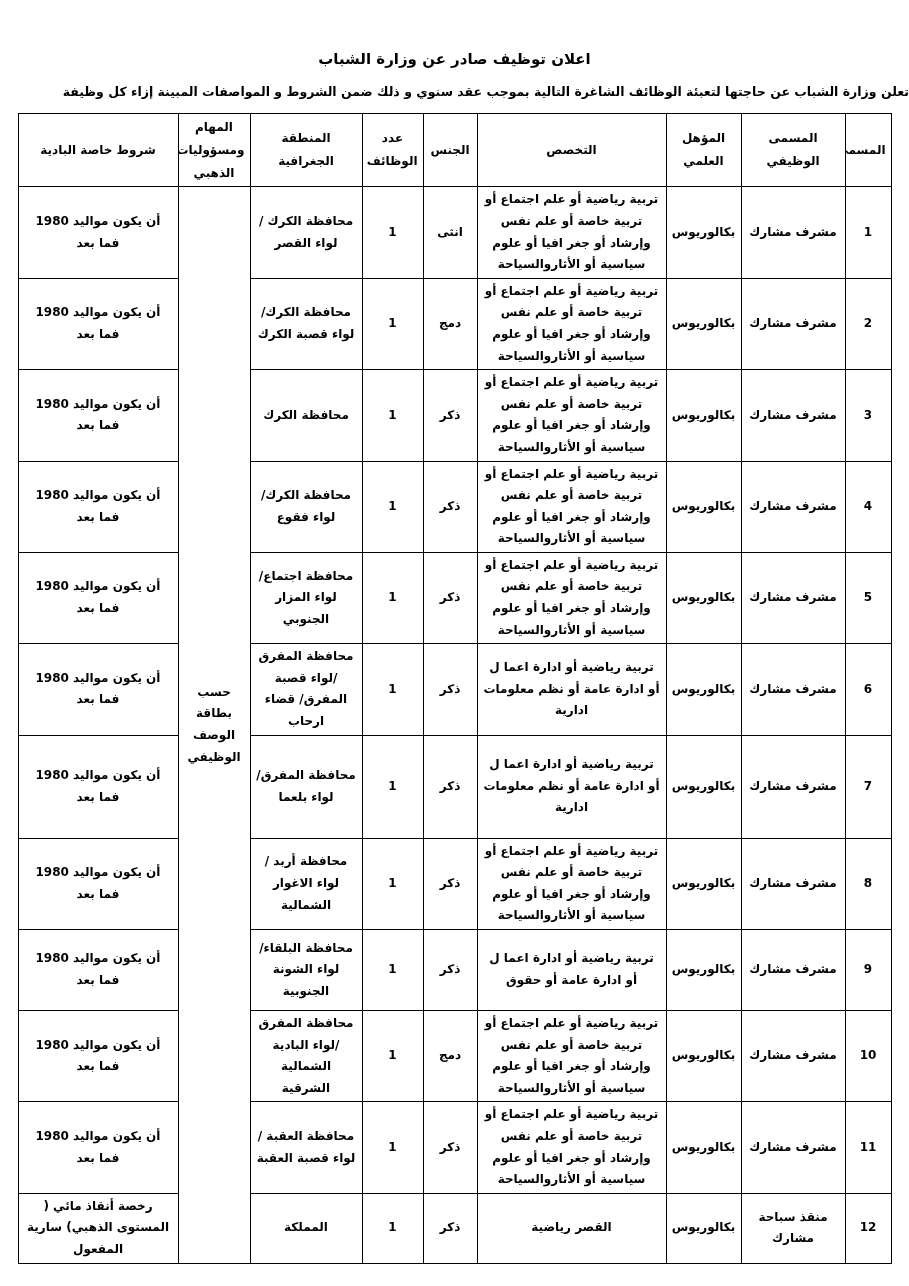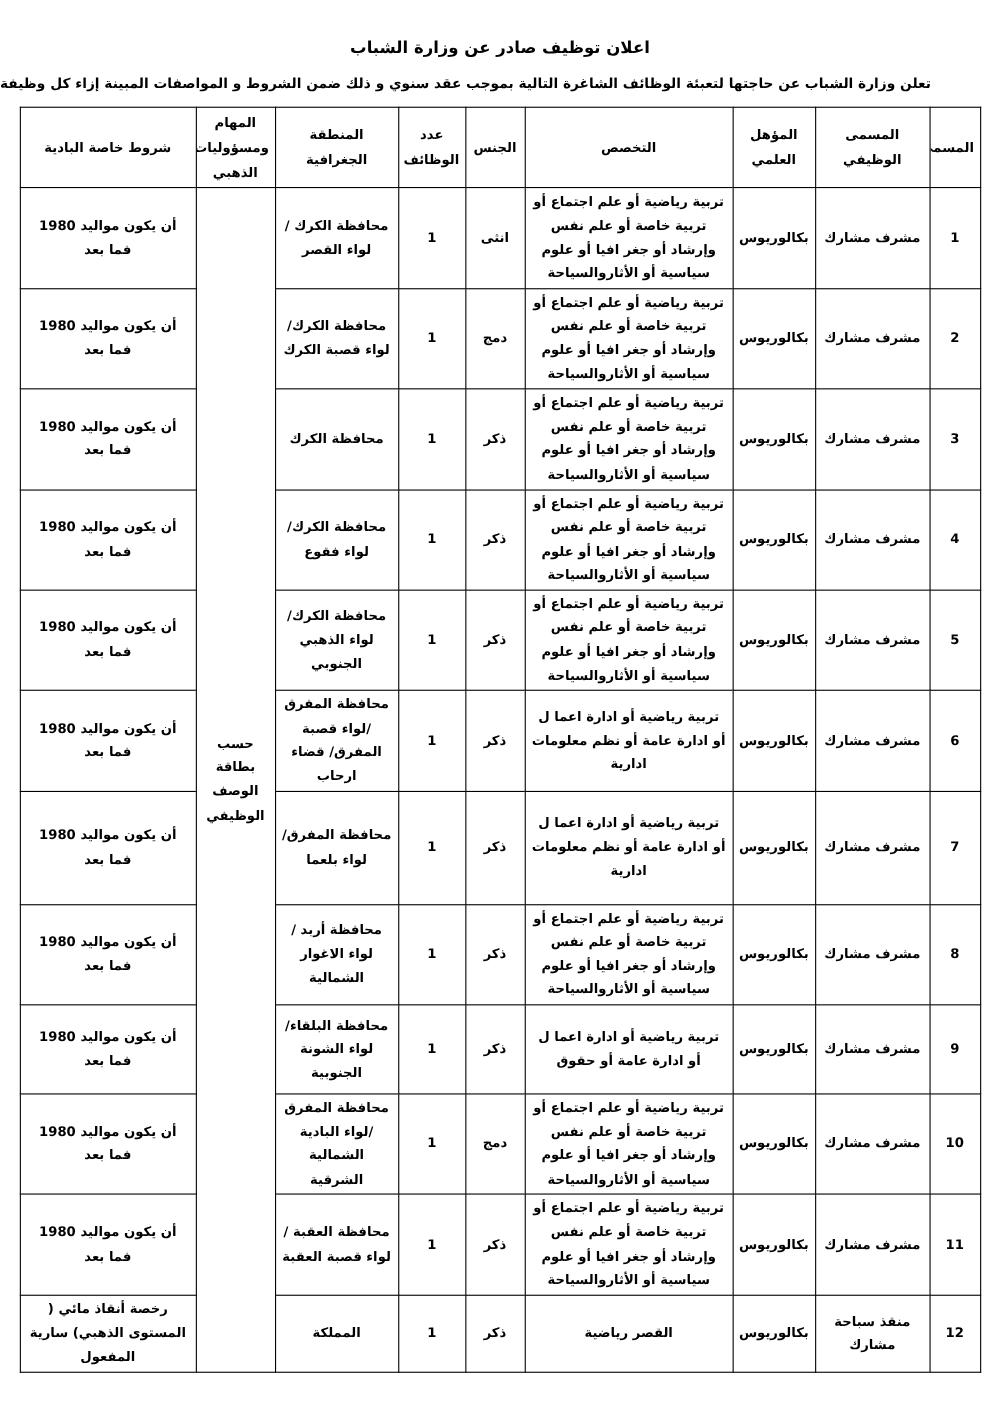--- a/index.html
+++ b/index.html
@@ -4,29 +4,29 @@
 <style>
   * { box-sizing: border-box; margin: 0; padding: 0; }
   html, body { background: #ffffff; }
   body {
     width: 909px;
     height: 1286px;
     font-family: "DejaVu Sans", sans-serif;
     color: #000;
     direction: rtl;
   }
-  .page { width: 909px; height: 1286px; padding-top: 34px; }
+  .page { width: 909px; height: 1286px; padding-top: 50px; }
   .doc-title {
     text-align: center;
     font-size: 15px;
     font-weight: bold;
     margin-bottom: 16px;
   }
   .doc-subtitle {
-    text-align: left;
+    text-align: right;
     font-size: 12.5px;
     font-weight: bold;
     white-space: nowrap;
     margin-bottom: 14px;
   }
   table.jobs {
     margin: 0 auto;
     width: 873px;
     border-collapse: collapse;
     direction: rtl;
@@ -121,21 +121,21 @@
       <td>محافظة الكرك/ لواء فقوع</td>
       <td>أن يكون مواليد 1980 فما بعد</td>
     </tr>
         <tr style="height: 85px;">
       <td class="c-num">5</td>
       <td>مشرف مشارك</td>
       <td>بكالوريوس</td>
       <td class="c-spec">تربية رياضية أو علم اجتماع أو تربية خاصة أو علم نفس وإرشاد أو جغر افيا أو علوم سياسية أو الأثاروالسياحة</td>
       <td>ذكر</td>
       <td>1</td>
-      <td>محافظة الكرك/ لواء الذهبي الجنوبي</td>
+      <td>محافظة اجتماع/ لواء المزار الجنوبي</td>
       <td>أن يكون مواليد 1980 فما بعد</td>
     </tr>
         <tr style="height: 70px;">
       <td class="c-num">6</td>
       <td>مشرف مشارك</td>
       <td>بكالوريوس</td>
       <td class="c-spec">تربية رياضية أو ادارة اعما ل أو ادارة عامة أو نظم معلومات ادارية</td>
       <td>ذكر</td>
       <td>1</td>
       <td>محافظة المفرق /لواء قصبة المفرق/ قضاء ارحاب</td>

